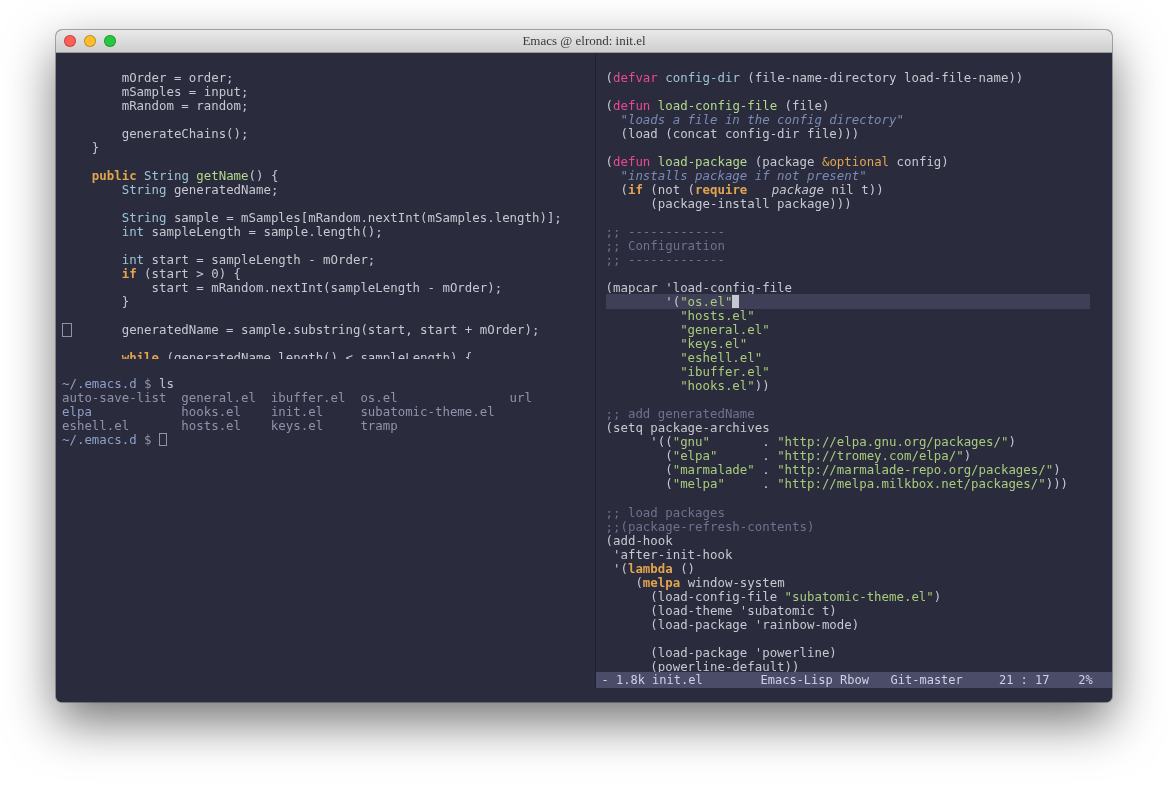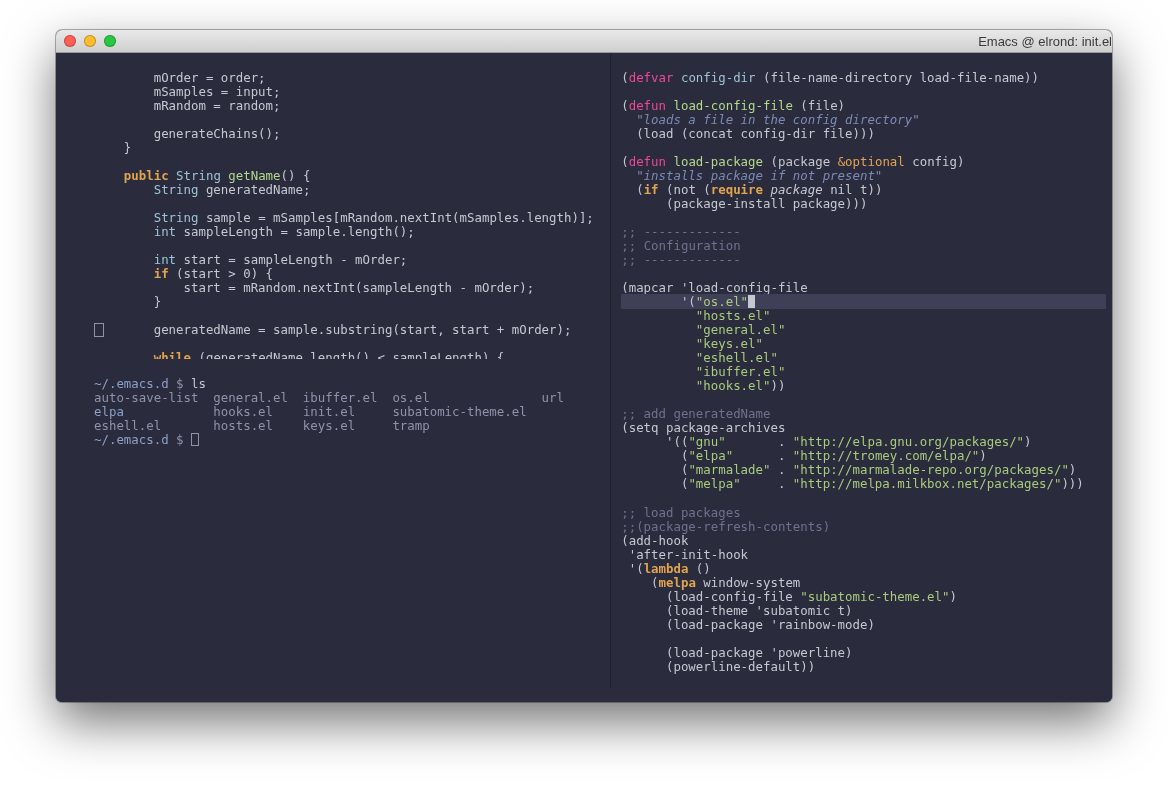--- a/index.html
+++ b/index.html
@@ -36,32 +36,31 @@
   .traffic {
     display: flex;
     gap: 8px;
     margin-left: 8px;
   }
   .tbtn { width:12px; height:12px; border-radius:50%; box-shadow: inset 0 0 0 1px rgba(0,0,0,0.25);}
   .tbtn.red { background:#ff5f57;}
   .tbtn.yel { background:#ffbd2e;}
   .tbtn.grn { background:#28c940;}
   .title {
-    position:absolute; left:0; right:0; text-align:right;
-    font-family: Liberation Sans, sans-serif;
+    position:absolute; left:0; right:0; text-align:center;
+    font-family: Liberation Serif, serif;
     font-size:13px;
     color:#3a3a3a;
     pointer-events:none;
   }
   .body {
     flex: 1 1 auto;
     display: flex;
     color:#c6c8d1;
     min-height:0;
-    padding-left:32px;
   }
   .left {
     width: 51%;
     display:flex;
     flex-direction:column;
     min-width:0;
     border-right:1px solid #1f2030;
   }
   .right {
     flex:1 1 auto;
@@ -110,21 +109,21 @@
     vertical-align:text-bottom;
     margin-bottom:1px;
   }
   .fringe-cursor{
     position:absolute;
     left:6px;
     width:8px; height:12px;
     border:1px solid #8f93aa;
   }
   .keyamp{color:#e2a54f;}
-  .it{font-style:italic;}
+  .it{font-style:italic;margin-left:17px;}
   .right .editor { padding-left:10px;}
 </style>
 </head>
 <body>
 
 <div class="window">
   <div class="titlebar">
     <div class="traffic">
       <div class="tbtn red"></div>
       <div class="tbtn yel"></div>
@@ -213,17 +212,18 @@
 <span> 'after-init-hook</span>
 <span> '(</span><span class="kw">lambda</span><span> ()</span>
 <span>    (</span><span class="kw">melpa</span><span> window-system</span>
 <span>      (load-config-file </span><span class="str">"subatomic-theme.el"</span><span>)</span>
 <span>      (load-theme 'subatomic t)</span>
 <span>      (load-package 'rainbow-mode)</span>
 <span></span>
 <span>      (load-package 'powerline)</span>
 <span>      (powerline-default))</span>
       </div>
+      <div class="modeline active">- 1.8k init.el        Emacs-Lisp Rbow   Git-master     21 : 17    2%</div>
     </div>
   </div>
 
   <div style="flex:0 0 14px;background:#2a2b3c;"></div>
 </div>
 
 </body></html>

